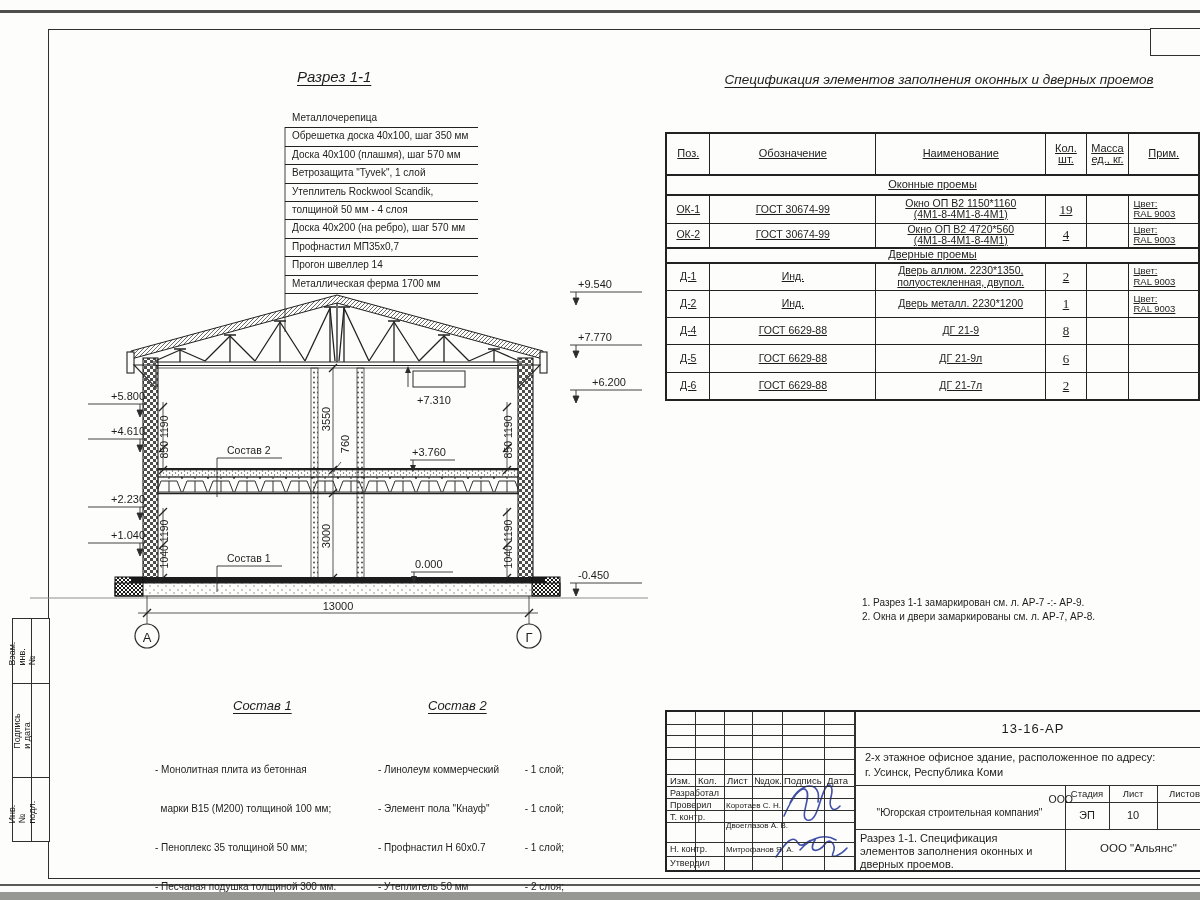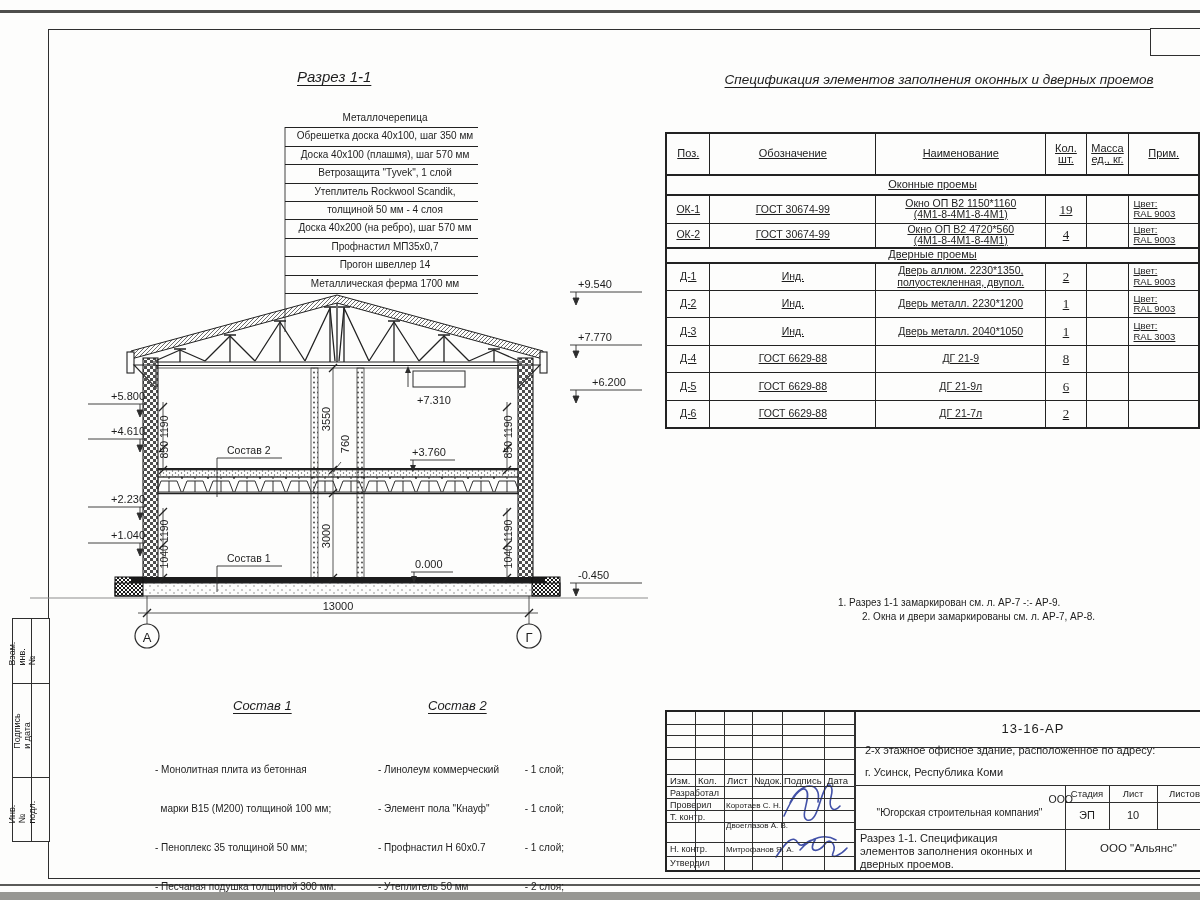--- a/index.html
+++ b/index.html
@@ -19,21 +19,21 @@
   #corner-box{left:1150px;top:28px;width:60px;height:26px;border:1.5px solid #2f2f2f;background:#fdfdfc;}
   #scanline-bot1{left:0;top:884px;width:1200px;height:2px;background:#5a5a58;}
   #scanline-bot2{left:0;top:892px;width:1200px;height:8px;background:#979793;}
   
   .sidebox{border:1.3px solid #2f2f2f;background:#fdfdfc;}
   .sidebox .div{position:absolute;left:18px;top:0;width:0;height:100%;border-left:1px solid #2f2f2f;}
   .sidebox .lbl{position:absolute;left:9px;top:50%;font-size:9px;}
   
   #roof-list{left:285px;top:110px;width:193px;}
   #roof-list .row{height:17.4px;line-height:16px;border-bottom:1px solid #222;
-                  padding-left:7px;font-size:10px;overflow:hidden;text-align:center;}
+                  padding-left:7px;font-size:10px;overflow:hidden;}
   
   #spec-table{left:665px;top:132px;border-collapse:collapse;table-layout:fixed;background:transparent;text-decoration:underline;}
   #spec-table td{border:1px solid #222;padding:0;font-size:10.5px;text-align:center;
                  vertical-align:middle;line-height:11.5px;overflow:hidden;}
   #spec-table{border:2px solid #222;}
   #spec-table td.note{text-align:left;padding-left:4px;font-size:9.5px;line-height:10.5px;}
   #spec-table td.qty{font-family:"Liberation Serif",serif;font-size:13px;}
   #spec-table tr.sec td{border-top:2px solid #222;border-bottom:2px solid #222;font-size:11px;}
   #spec-table tr.head td{font-size:11px;border-bottom:2px solid #222;}
   
@@ -319,31 +319,20 @@
     <td>Д-2</td>
         <td>Инд.</td>
     <td>Дверь металл. 2230*1200</td>
     <td class="qty">1</td>
         <td></td>
     <td class="note">
           <div>Цвет:</div>
           <div>RAL 9003</div>
         </td>
   </tr>
-  <tr style="height:28px;">
-    <td>Д-3</td>
-        <td>Инд.</td>
-    <td>Дверь металл. 2040*1050</td>
-    <td class="qty">1</td>
-        <td></td>
-    <td class="note">
-          <div>Цвет:</div>
-          <div>RAL 3003</div>
-        </td>
-  </tr>
   <tr style="height:27px;">
     <td>Д-4</td>
         <td>ГОСТ 6629-88</td>
     <td>ДГ 21-9</td>
     <td class="qty">8</td>
         <td></td>
         <td class="note"></td>
   </tr>
   <tr style="height:28px;">
     <td>Д-5</td>
@@ -357,21 +346,21 @@
     <td>Д-6</td>
         <td>ГОСТ 6629-88</td>
     <td>ДГ 21-7л</td>
     <td class="qty">2</td>
         <td></td>
         <td class="note"></td>
   </tr>
 </tbody>
   </table>
 
-<div class="t small" style="left:838px;top:597px;text-align:center;">1. Разрез 1-1 замаркирован см. л. АР-7 -:- АР-9.</div>
+<div class="t small" style="left:862px;top:597px;text-align:center;">1. Разрез 1-1 замаркирован см. л. АР-7 -:- АР-9.</div>
 <div class="t small" style="left:862px;top:611px;">2. Окна и двери замаркированы см. л. АР-7, АР-8.</div>
 
 <div class="t it ul" style="left:233px;top:698px;font-size:13px;">Состав 1</div>
 <div class="t it ul" style="left:428px;top:698px;font-size:13px;">Состав 2</div>
 <div class="abs comp" style="left:155px;top:737px;">
   <div>- Монолитная плита из бетонная</div>
   <div>  марки В15 (М200) толщиной 100 мм;</div>
   <div>- Пеноплекс 35 толщиной 50 мм;</div>
   <div>- Песчаная подушка толщиной 300 мм.</div>
 </div>
@@ -422,21 +411,21 @@
   <div class="tb-txt" style="left:3px;top:76px;font-size:9px;">Разработал</div>
   <div class="tb-txt" style="left:59px;top:77px;font-size:8px;margin-top:32px;">Двоеглазов А. В.</div>
   <div class="tb-txt" style="left:3px;top:88px;font-size:9px;">Проверил</div>
   <div class="tb-txt" style="left:59px;top:89px;font-size:8px;">Коротаев С. Н.</div>
   <div class="tb-txt" style="left:3px;top:100px;font-size:9px;">Т. контр.</div>
   <div class="tb-txt" style="left:3px;top:132px;font-size:9px;">Н. контр.</div>
   <div class="tb-txt" style="left:59px;top:133px;font-size:8px;">Митрофанов Я. А.</div>
   <div class="tb-txt" style="left:3px;top:146px;font-size:9px;">Утвердил</div>
 
   <div class="tb-txt" style="left:187px;top:9px;width:358px;text-align:center;font-size:13px;letter-spacing:1px;">13-16-АР</div>
-  <div class="tb-txt" style="left:198px;top:32px;font-size:11px;">2-х этажное офисное здание, расположенное по адресу:</div>
+  <div class="tb-txt" style="left:198px;top:39px;font-size:11px;">2-х этажное офисное здание, расположенное по адресу:</div>
   <div class="tb-txt" style="left:198px;top:54px;font-size:11px;">г. Усинск, Республика Коми</div>
   <div class="tb-txt" style="left:187px;top:81px;width:211px;text-align:right;font-size:10.5px;padding-left:8px;">ООО</div>
   <div class="tb-txt" style="left:187px;top:95px;width:211px;text-align:center;font-size:10px;">"Югорская строительная компания"</div>
   <div class="tb-txt" style="left:398px;top:76px;width:44px;text-align:center;font-size:9.5px;">Стадия</div>
   <div class="tb-txt" style="left:442px;top:76px;width:48px;text-align:center;font-size:9.5px;">Лист</div>
   <div class="tb-txt" style="left:490px;top:76px;width:55px;text-align:center;font-size:9.5px;">Листов</div>
   <div class="tb-txt" style="left:398px;top:97px;width:44px;text-align:center;font-size:11px;">ЭП</div>
   <div class="tb-txt" style="left:442px;top:97px;width:48px;text-align:center;font-size:11px;">10</div>
   <div class="tb-txt" style="left:193px;top:120px;font-size:11px;">Разрез 1-1. Спецификация</div>
   <div class="tb-txt" style="left:193px;top:133px;font-size:11px;">элементов заполнения оконных и</div>

